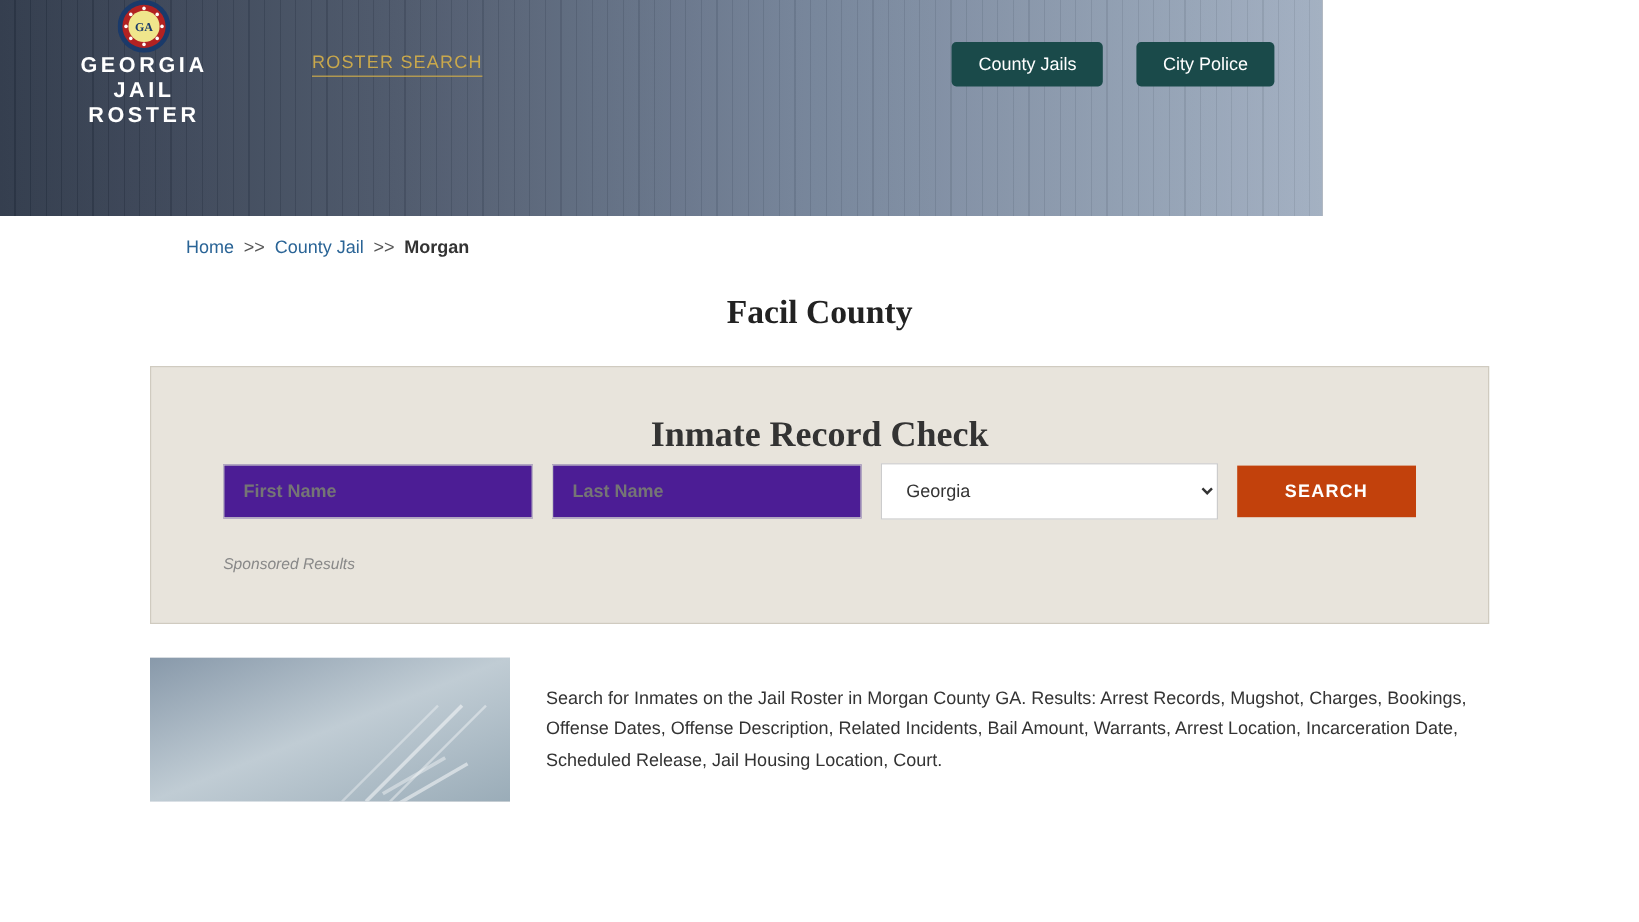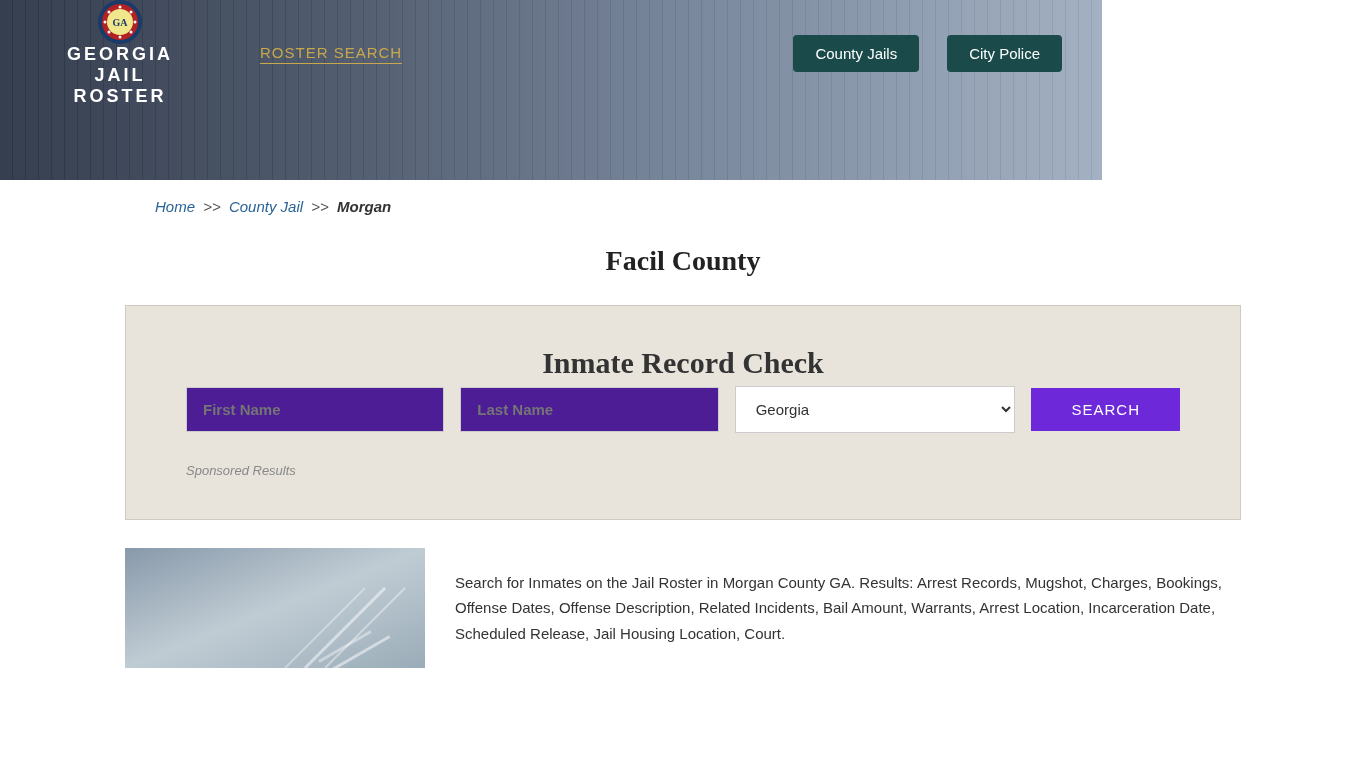--- a/index.html
+++ b/index.html
@@ -130,21 +130,20 @@
       align-items: center;
       justify-content: center;
     }
     .search-btn-header svg { fill: #fff; }
 
     
     .breadcrumb-bar {
       padding: 18px 155px;
       font-size: 15px;
       font-family: Arial, sans-serif;
-      font-style: italic;
     }
     .breadcrumb-bar a {
       color: #2a6496;
       text-decoration: none;
     }
     .breadcrumb-sep {
       color: #555;
       margin: 0 4px;
     }
     .breadcrumb-current {
@@ -207,27 +206,27 @@
       padding: 13px 16px;
       font-size: 15px;
       font-family: Arial, sans-serif;
       border: 1px solid #ccc;
       color: #333;
       background: #fff;
       outline: none;
       appearance: auto;
     }
     .search-btn-main {
-      background: #6d28d9;
+      background: #c2410c;
       color: #fff;
       border: none;
       padding: 13px 40px;
       font-size: 15px;
       font-family: Arial, sans-serif;
-      font-weight: normal;
+      font-weight: bold;
       letter-spacing: 1px;
       cursor: pointer;
       white-space: nowrap;
     }
     .sponsored-label {
       font-size: 13px;
       color: #888;
       font-family: Arial, sans-serif;
       font-style: italic;
     }

